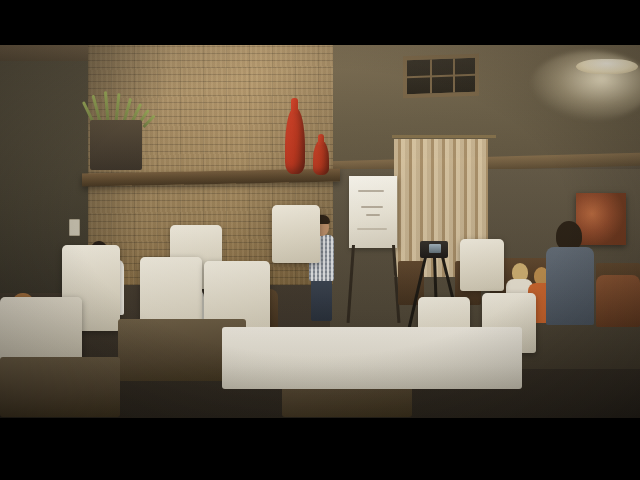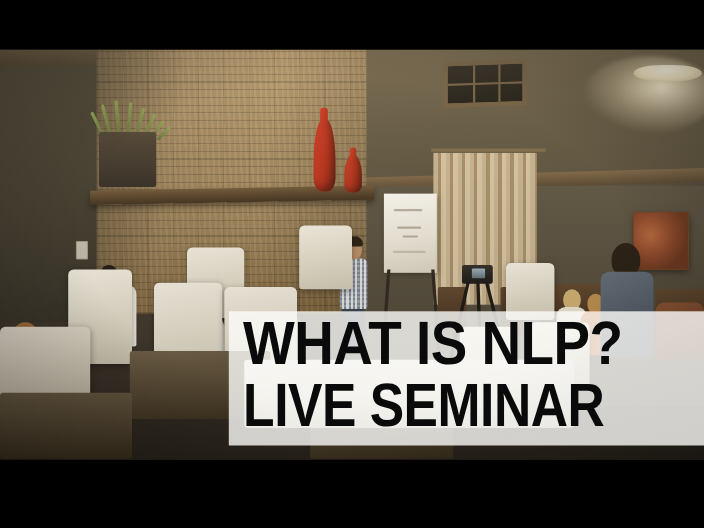--- a/index.html
+++ b/index.html
@@ -527,21 +527,17 @@
 
     <div class="ottoman" style="top:274px;left:118px;width:128px;height:62px;"></div>
     <div class="ottoman" style="top:312px;left:0px;width:120px;height:60px;"></div>
     <div class="ottoman" style="top:300px;left:282px;width:130px;height:72px;"></div>
 
     <div class="front-table"></div>
 
     <div class="grade"></div>
   </div>
 
-  <div id="title-overlay">
-    <div class="title-line" id="title-line-1">WHAT IS NLP?</div>
-    <div class="title-line" id="title-line-2">LIVE SEMINAR</div>
-  </div>
 
   <div class="letterbox top"></div>
   <div class="letterbox bottom"></div>
 
 </div>
 
 </body></html>

